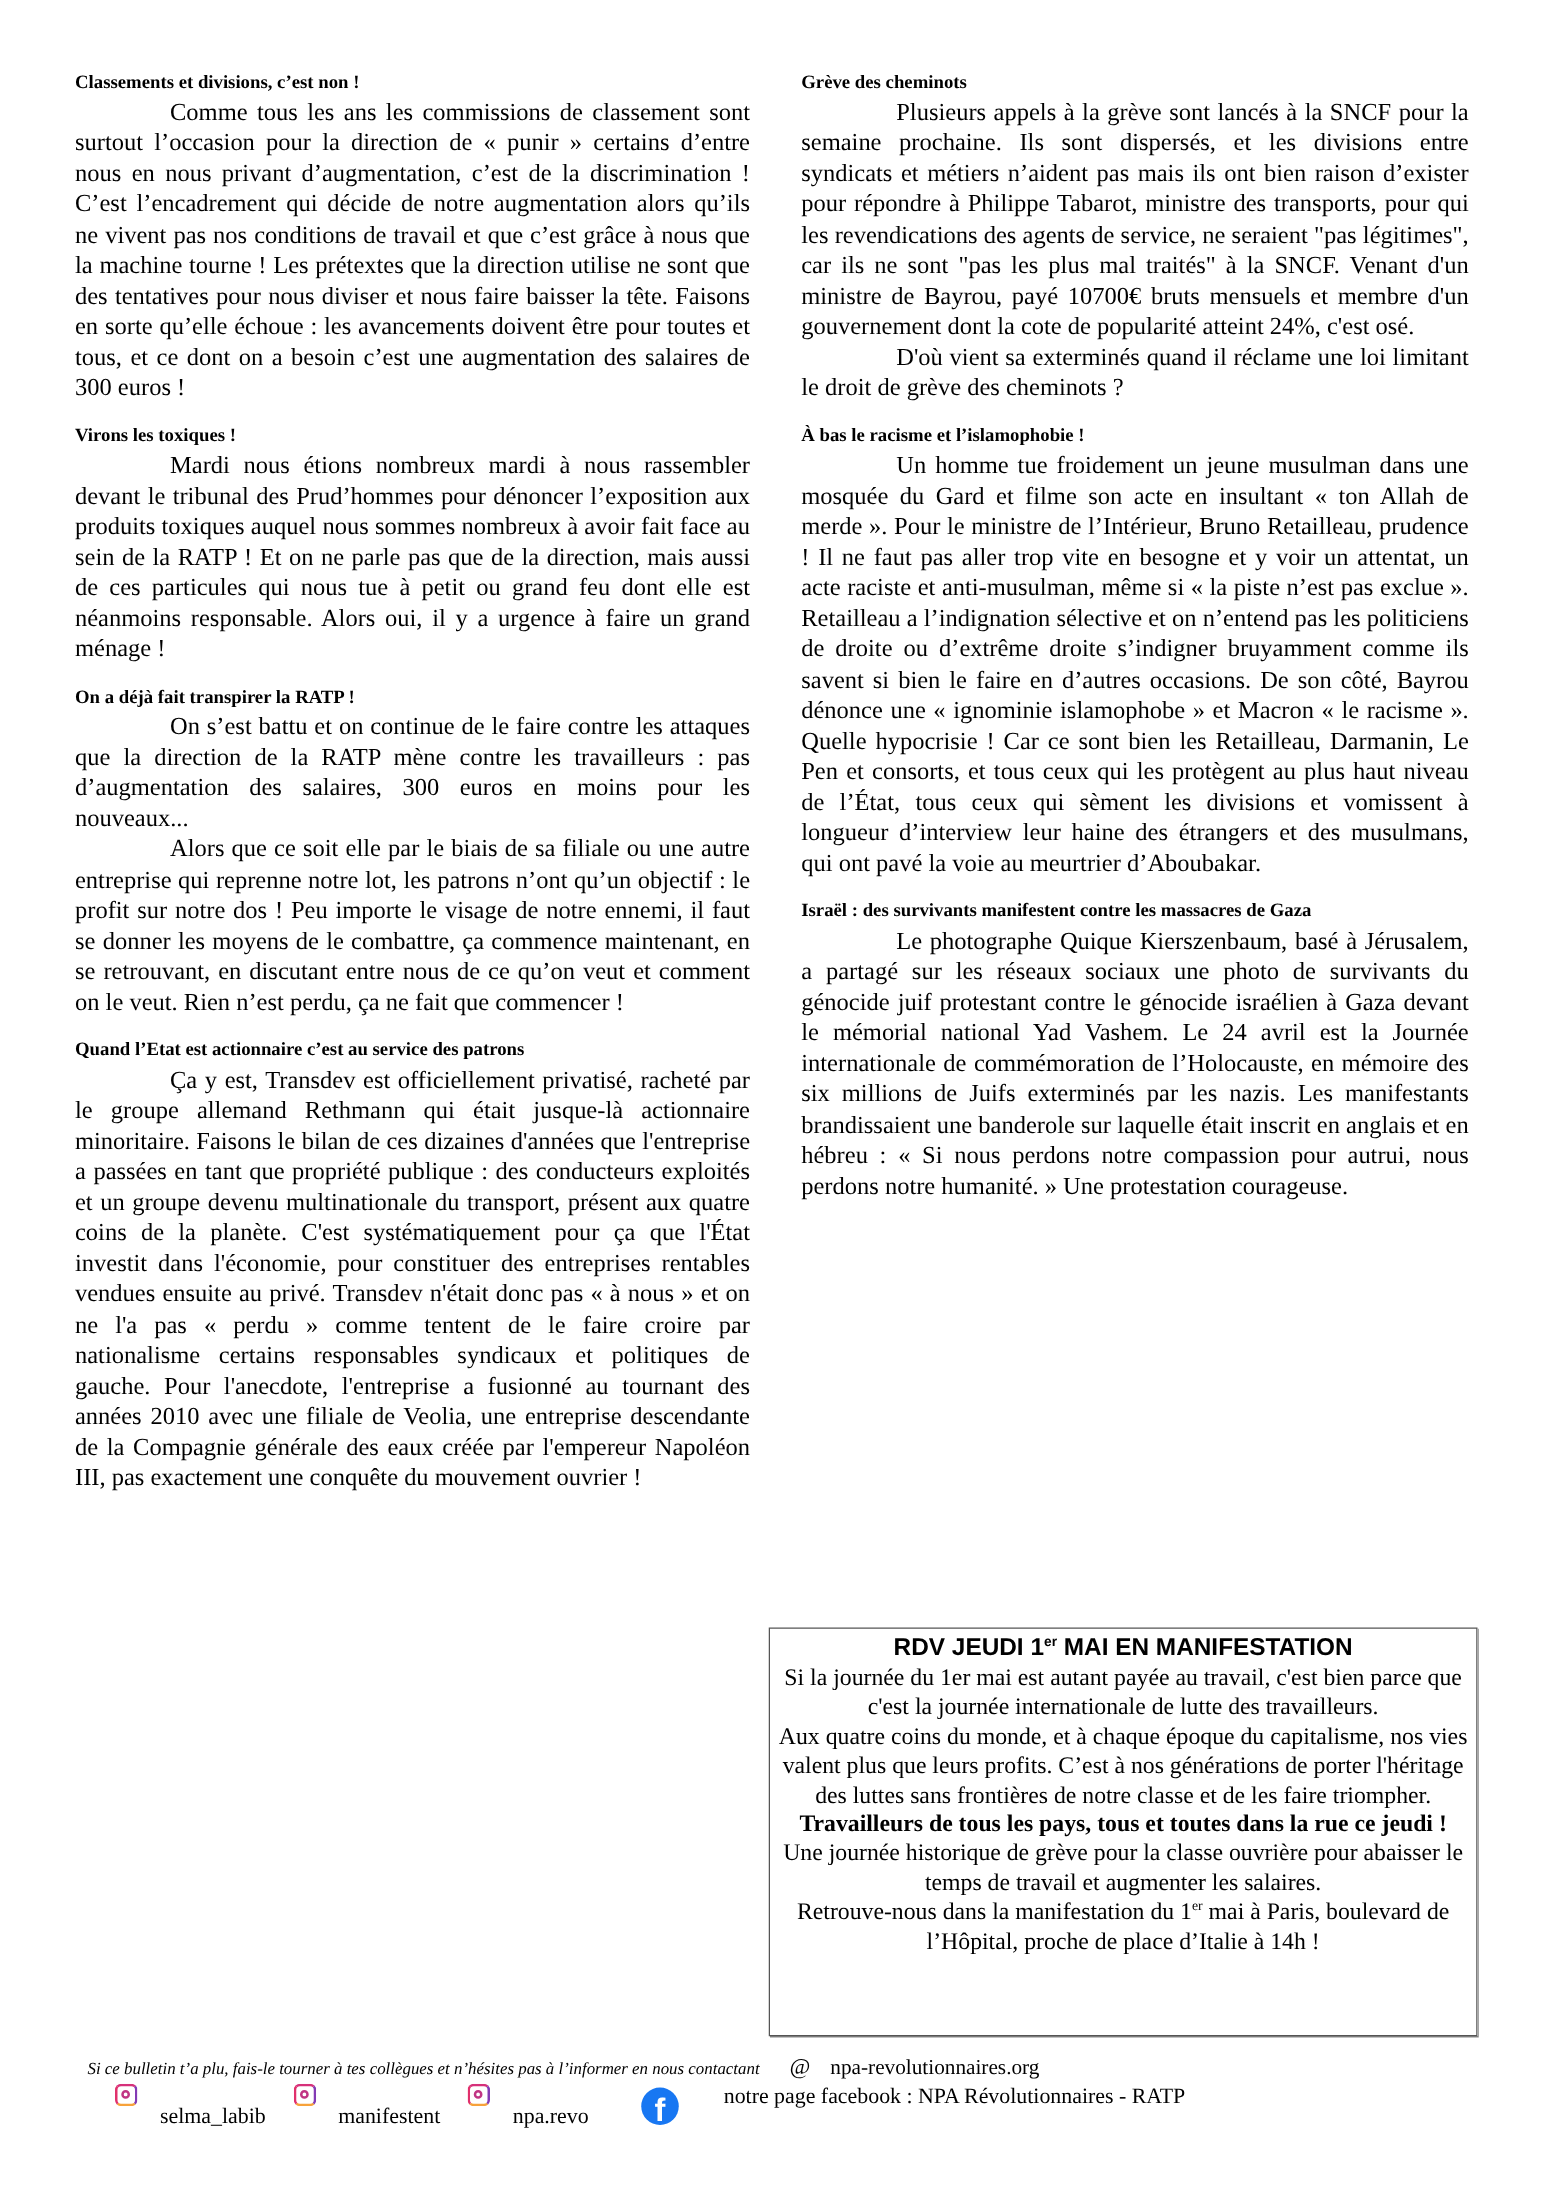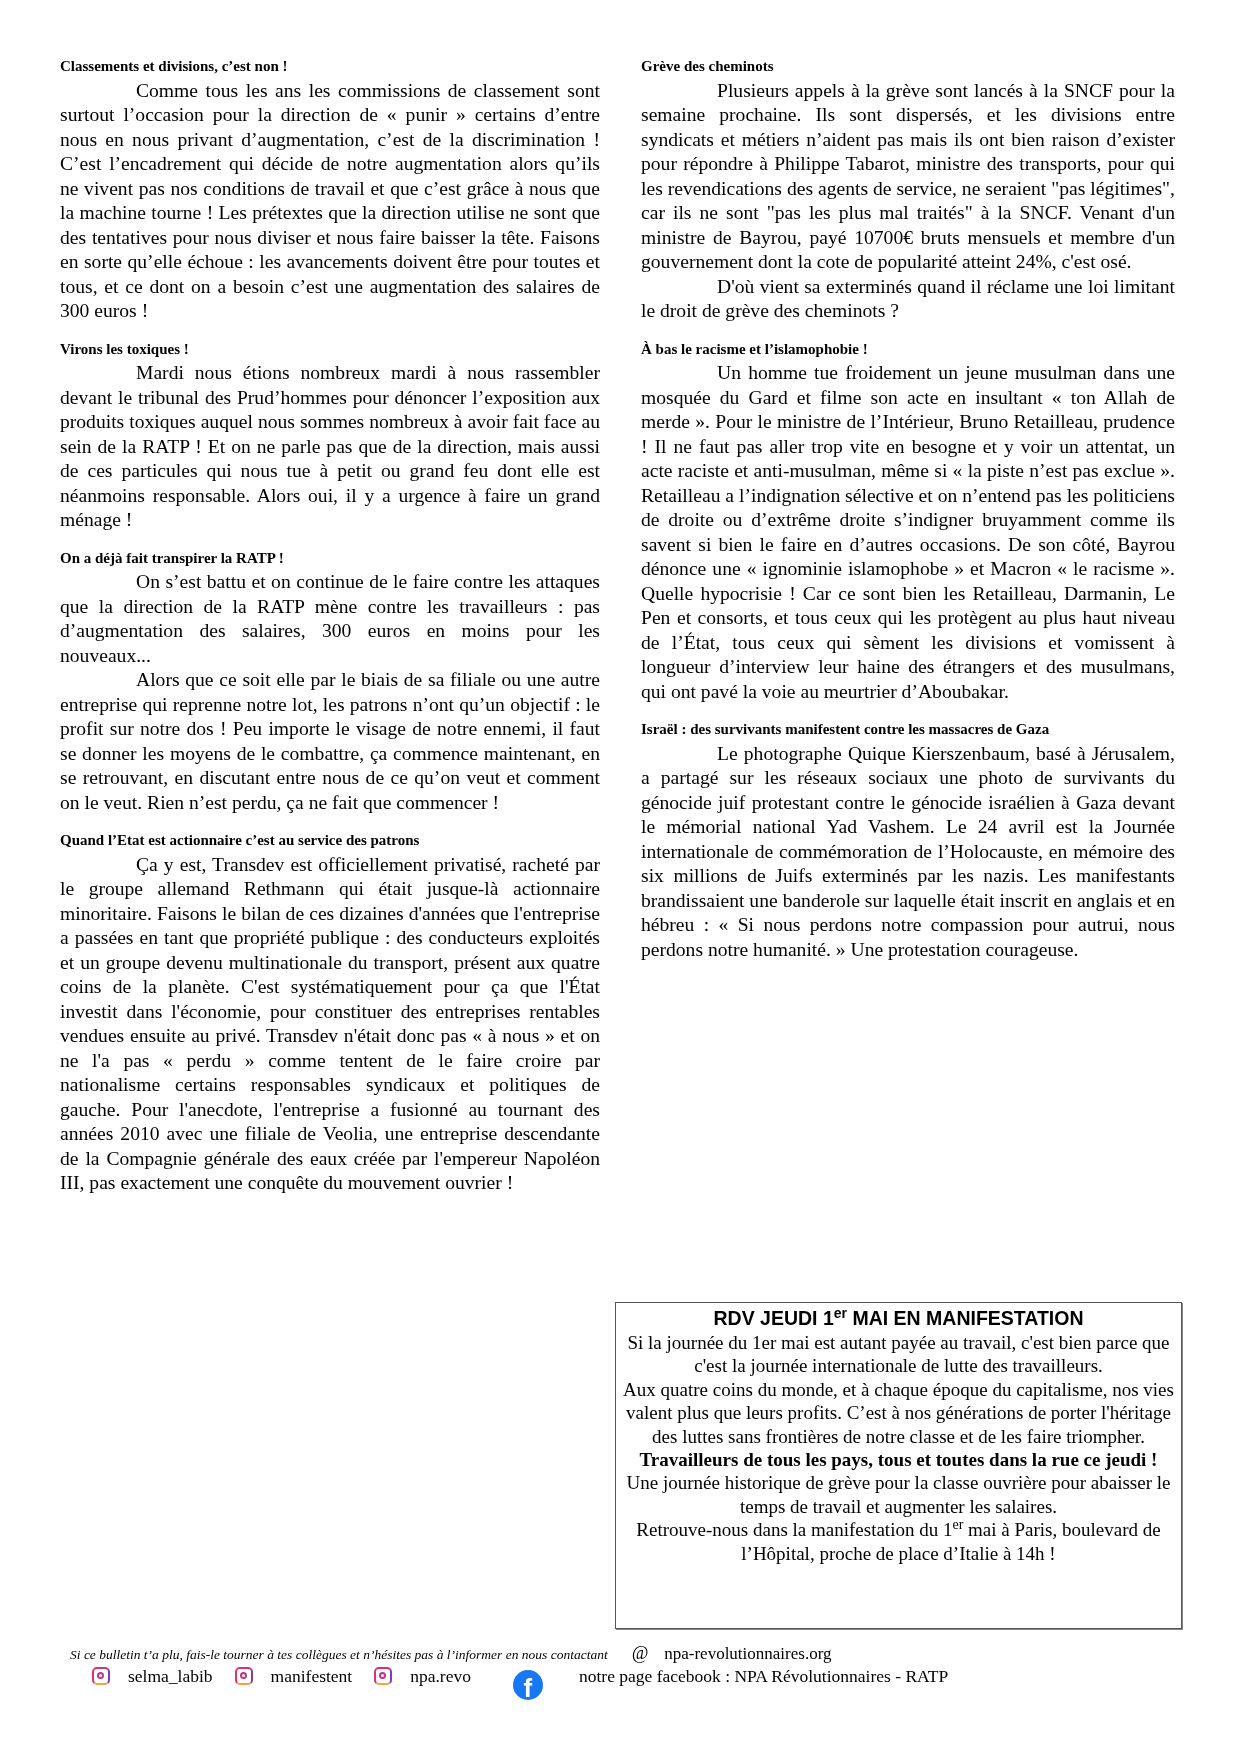--- a/index.html
+++ b/index.html
@@ -23,21 +23,21 @@
     position: absolute; left: 615px; top: 1302px; width: 567px; height: 327px;
     border: 1.5px solid #555; box-sizing: border-box;
     box-shadow: 1px 1px 0 #888;
     text-align: center; padding-top: 4px;
     font-size: 19px; line-height: 23.4px;
   }
   .box h3 {
     font-family: "Liberation Sans", "DejaVu Sans", sans-serif;
     font-weight: bold; font-size: 19.5px; margin: 0 0 1px 0; line-height: 23px;
   }
-  .box sup { font-size: 14px; line-height: 0; vertical-align: 7px; }
+  .box sup { font-size: 11px; line-height: 0; vertical-align: 7px; }
   .box p { margin: 0; }
   .box b { font-weight: bold; }
   .footer-line1 {
     position: absolute; left: 70px; top: 1641px; width: 1100px;
     font-size: 13.5px; font-style: italic; white-space: nowrap;
   }
   .footer-line1 .at {
     font-style: italic; font-size: 18px; margin-left: 24px; margin-right: 16px;
   }
   .footer-line1 .site { font-style: normal; font-size: 17px; }
@@ -48,21 +48,21 @@
   .ig {
     display: inline-block; width: 18px; height: 18px; border-radius: 5px;
     box-sizing: border-box; border: 2.5px solid #c13584;
     background: transparent; position: relative; margin-top: 3px;
     border-color: #d6307a #833ab4 #f7a23a #e1306c;
   }
   .ig::after {
     content: ""; position: absolute; left: 3px; top: 3px; width: 7px; height: 7px;
     border-radius: 50%; border: 2px solid #c13584; box-sizing: border-box;
   }
-  .handle { margin-left: 18px; margin-right: 22px; }
+  .handle { margin-left: 18px; margin-right: 22px; margin-top: 16px; }
   .fb {
     display: inline-block; width: 30px; height: 30px; border-radius: 50%;
     background: #1877f2; color: #fff; font-family: "Liberation Sans", sans-serif;
     font-weight: bold; font-size: 26px; line-height: 36px; text-align: center;
     margin-left: 20px; margin-top: 6px; overflow: hidden;
   }
   .fb-text { margin-left: 36px; }
 </style>
 </head>
 <body>

